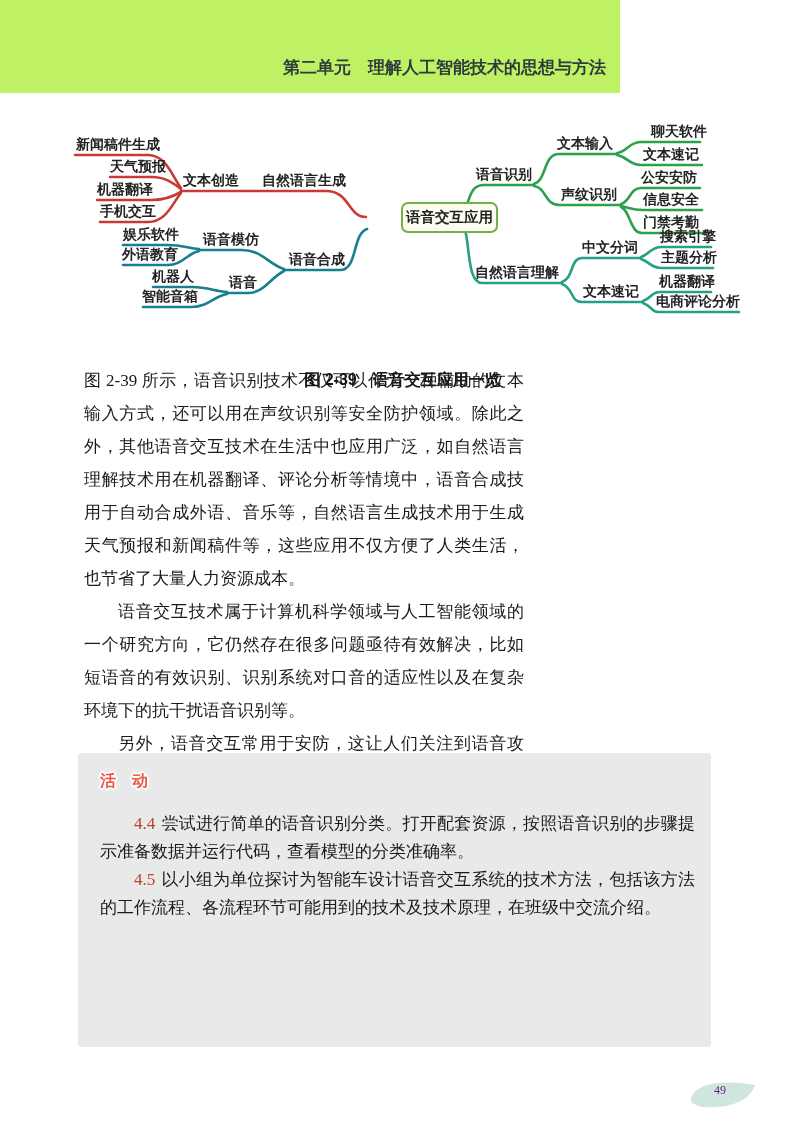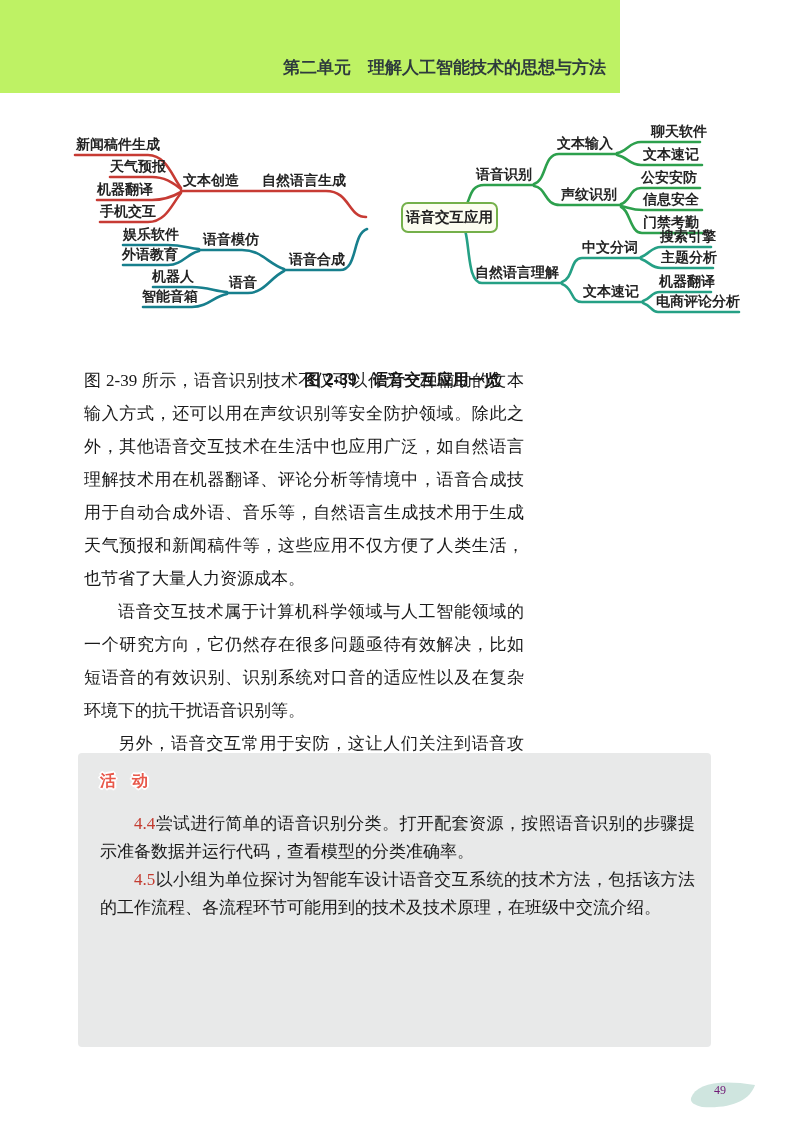--- a/index.html
+++ b/index.html
@@ -108,21 +108,21 @@
     margin-bottom: 18px;
   }
   .act-item {
     font-size: 17px;
     line-height: 28px;
     text-align: justify;
     text-align-last: left;
     text-indent: 2em;
     color: #191919;
   }
-  .act-num { color: #c43c30; }
+  .act-num { color: #c43c30; margin-right: 6px; }
 
   
   .page-badge { position: absolute; top: 1076px; left: 688px; width: 70px; height: 36px; }
   .page-badge svg { position: absolute; top: 0; left: 0; }
   .page-badge .num {
     position: absolute; top: 7px; left: 0; width: 64px;
     text-align: center;
     font-size: 12px; color: #701a75;
   }
 </style>

